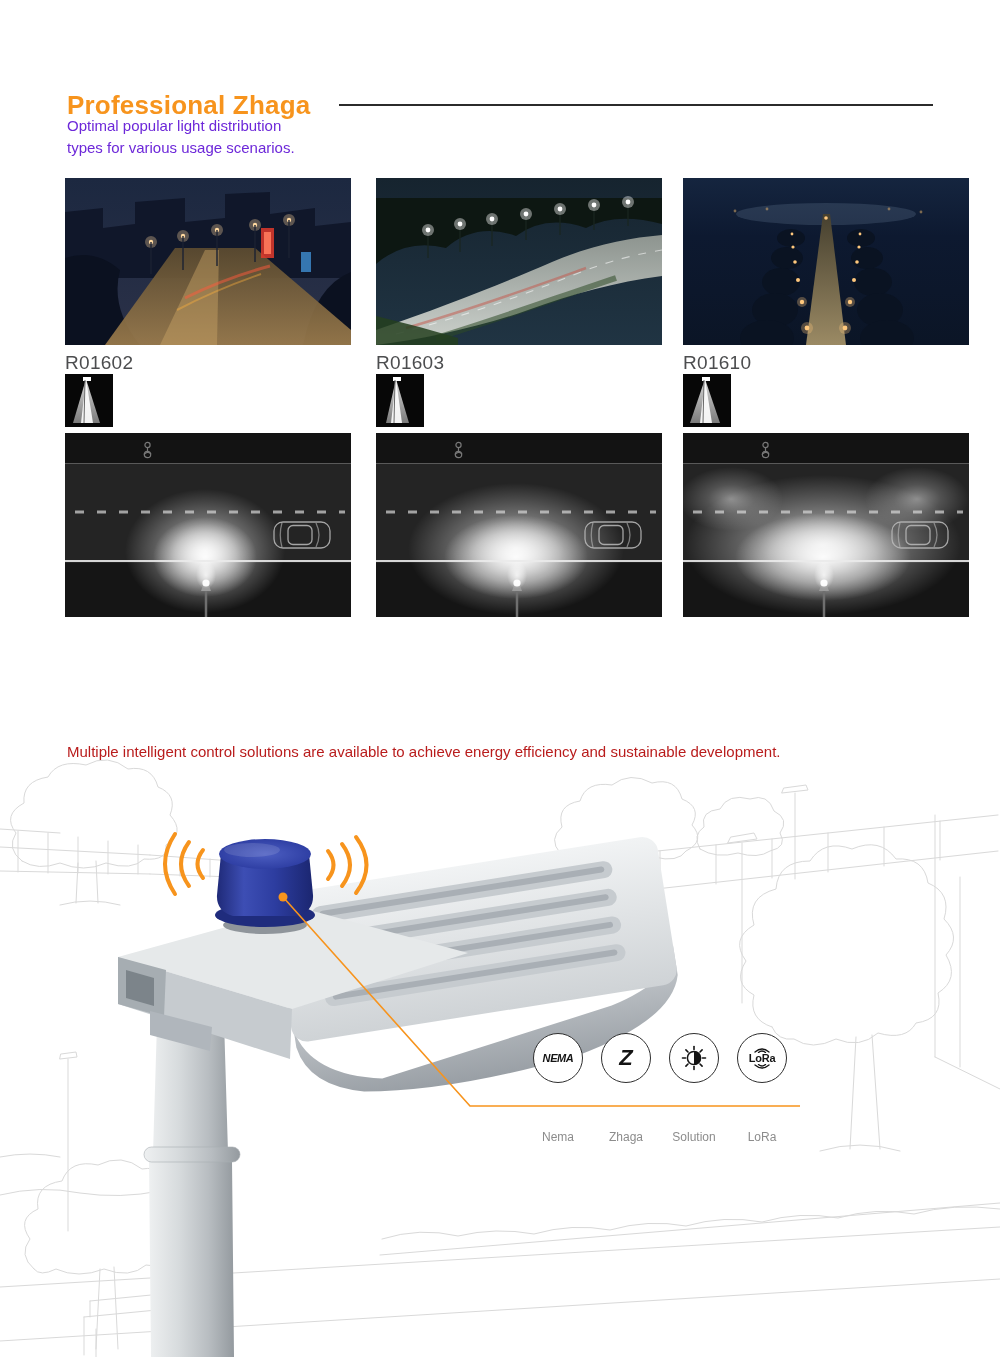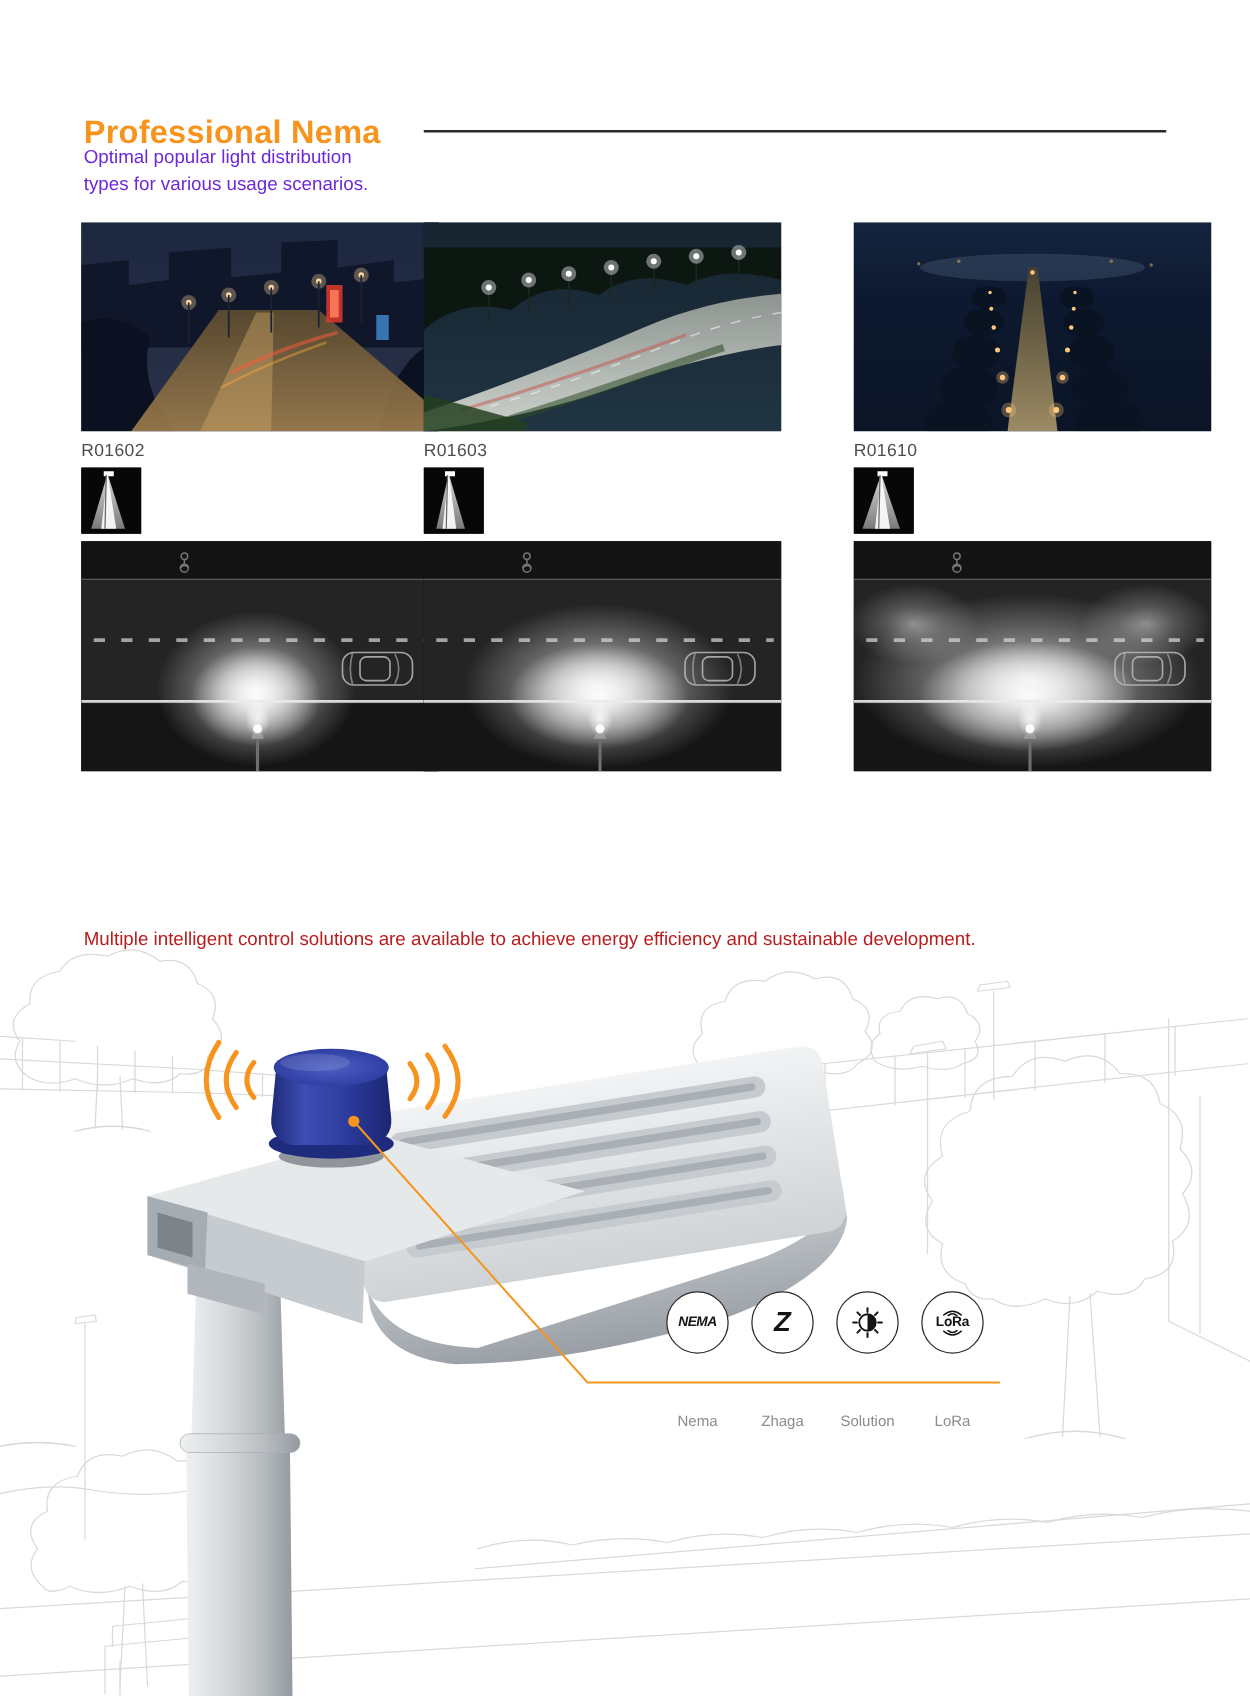--- a/index.html
+++ b/index.html
@@ -11,24 +11,24 @@
   .abs{position:absolute;}
   
   .sec-title{font-size:26px;font-weight:600;color:#f7941d;letter-spacing:.2px;}
   #optic-title{left:67px;top:68px;}
   .sec-sub{font-size:15px;color:#6d28d9;line-height:22px;}
   #optic-sub{left:67px;top:100px;width:248px;}
   #rule{left:339px;top:104px;width:594px;height:2px;background:#2b2b2b;}
   #sus-title{left:67px;top:688px;}
   #sus-sub{left:67px;top:726px;width:830px;color:#b91c1c;}
   
-  .c1{left:65px;} .c2{left:339px;} .c3{left:683px;}
+  .c1{left:65px;} .c2{left:376px;} .c3{left:683px;}
   .photo{top:178px;width:286px;height:167px;overflow:hidden;background:#101a2a;}
   .photo svg{display:block;}
-  .code{top:352px;font-size:14px;color:#4c4d4f;letter-spacing:.3px;}
+  .code{top:352px;font-size:19px;color:#4c4d4f;letter-spacing:.3px;}
   .thumb{top:374px;width:48px;height:53px;background:#070707;}
   .panel{top:433px;width:286px;height:184px;background:#191919;}
   
   #illo{left:0;top:757px;width:1000px;height:600px;}
   
   #icons{left:524px;top:1033px;display:flex;}
   .icn{width:68px;display:flex;flex-direction:column;align-items:center;gap:41px;}
   .icn .ring{
     width:50px;height:50px;border-radius:50%;border:1.6px solid #2e2e2e;background:#fff;
     display:flex;flex-direction:column;align-items:center;justify-content:center;box-sizing:border-box;
@@ -80,21 +80,21 @@
     </linearGradient>
     <radialGradient id="capTop">
       <stop offset="0" stop-color="#4d5fc2"></stop>
         <stop offset="1" stop-color="#2f3fa4"></stop>
     </radialGradient>
   </defs>
 </svg>
 
 <div id="page">
 
-  <h2 class="abs sec-title" id="optic-title">Professional Nema</h2>
+  <h2 class="abs sec-title" id="optic-title">Professional Zhaga</h2>
   <p class="abs sec-sub" id="optic-sub">Optimal popular light distribution types for various usage scenarios.</p>
   <div class="abs" id="rule"></div>
 
   <div class="abs photo c1">
     <svg viewBox="0 0 286 167" width="286" height="167">
       <defs>
         <linearGradient id="p1sky" x1="0" y1="0" x2="0" y2="1">
             <stop offset="0" stop-color="#1c2840"></stop>
             <stop offset="1" stop-color="#2b3148"></stop>
           </linearGradient>

